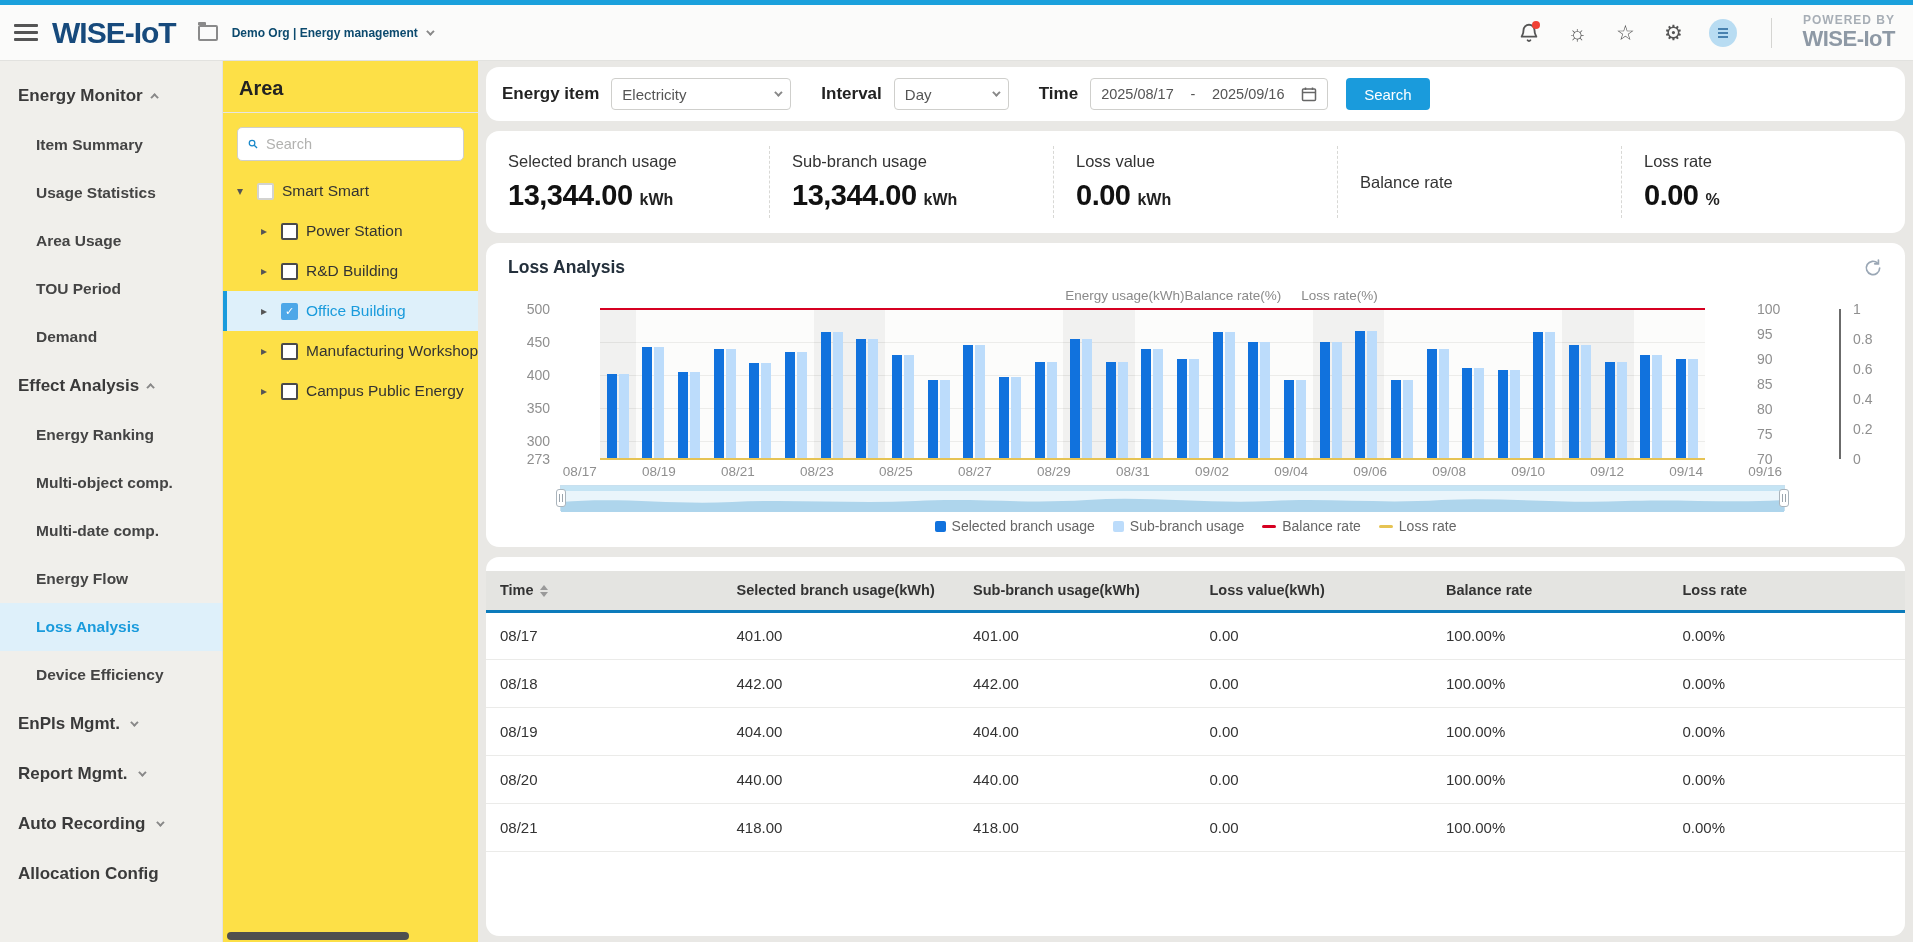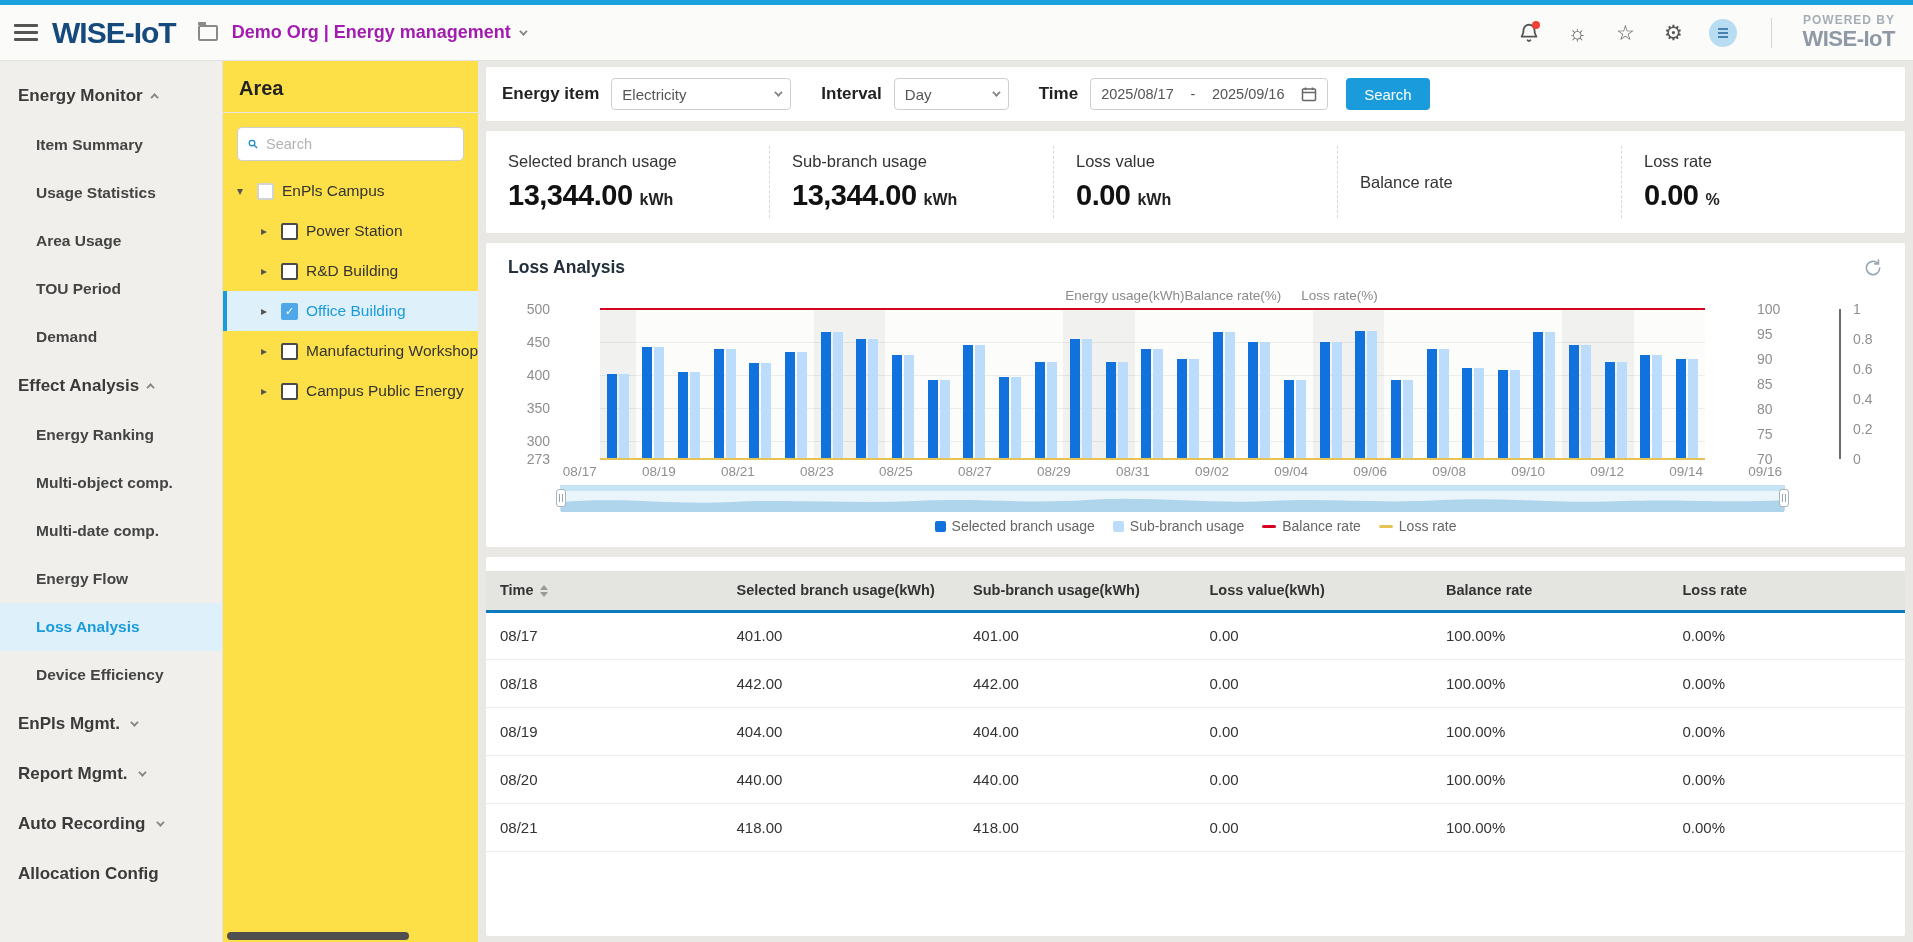--- a/index.html
+++ b/index.html
@@ -6,21 +6,21 @@
   html,body { width:1913px; height:942px; overflow:hidden; font-family:"Liberation Sans",sans-serif; background:#e9e8e5; }
 
   
   .topstrip { height:5px; background:#1aa0dc; }
   .topbar { height:56px; background:#fbfbfa; border-bottom:1px solid #e2e2df; display:flex; align-items:center; padding:0 18px 0 14px; gap:14px; }
   .hamburger { width:24px; display:flex; flex-direction:column; gap:4px; cursor:pointer; }
   .hamburger span { height:3px; background:#555; border-radius:1px; }
   .logo { font-size:30px; font-weight:800; color:#174a7c; letter-spacing:-1px; margin-right:8px; }
   .folder-ic { width:20px; height:16px; border:2px solid #8a8a8a; border-radius:2px; position:relative; }
   .folder-ic::before { content:""; position:absolute; top:-5px; left:-2px; width:8px; height:3px; background:#8a8a8a; border-radius:1px 1px 0 0; }
-  .breadcrumb { display:flex; align-items:center; gap:8px; color:#a21caf; font-size:18px; font-weight:700; cursor:pointer; }
+  .breadcrumb { display:flex; align-items:center; gap:8px; color:#0c4a6e; font-size:12px; font-weight:700; cursor:pointer; }
   .chev { display:inline-block; width:8px; height:8px; border-right:2px solid #888; border-bottom:2px solid #888; }
   .chev.down { transform:rotate(45deg) translateY(-2px); }
   .chev.up { transform:rotate(-135deg) translateY(-2px); }
   .chev.sm { width:6px; height:6px; }
   .top-spacer { flex:1; }
   .top-icons { display:flex; align-items:center; gap:24px; }
   .tic { position:relative; width:24px; height:24px; display:flex; align-items:center; justify-content:center; color:#555; cursor:pointer; }
   .tic svg { display:block; }
   .tic .uni { font-size:21px; color:#555; }
   .bell-dot { position:absolute; top:0; right:1px; width:8px; height:8px; border-radius:50%; background:#f04134; }
@@ -48,21 +48,21 @@
   .tree-row.lvl1 { padding-left:38px; }
   .tree-row.selected { background:#def0fa; border-left:4px solid #1a9bdc; color:#1a9bdc; }
   .tree-row.selected.lvl1 { padding-left:34px; }
   .tree-arrow { color:#555; font-size:12px; width:12px; flex:none; }
   .cb { width:17px; height:17px; border:2px solid #4a4a4a; border-radius:2px; background:#fff; flex:none; display:flex; align-items:center; justify-content:center; font-size:11px; color:#fff; }
   .cb.muted { border-color:#d3d3d0; }
   .cb.checked { background:#4da7e8; border-color:#4da7e8; }
   .hscroll { position:absolute; bottom:2px; left:4px; width:182px; height:8px; border-radius:4px; background:#4f4f4f; cursor:pointer; }
 
   main { flex:1; padding:6px 8px; display:flex; flex-direction:column; gap:10px; overflow:hidden; }
-  .card { background:#fff; border-radius:2px; }
+  .card { background:#fff; border-radius:13px; }
 
   
   .filterbar { height:54px; display:flex; align-items:center; gap:12px; padding:0 16px; flex:none; }
   .flabel { font-size:17px; font-weight:700; color:#222; }
   .select { height:32px; border:1px solid #cfcfcc; border-radius:4px; display:flex; align-items:center; justify-content:space-between; padding:0 10px; font-size:15px; color:#555; cursor:pointer; background:#fff; }
   .select.energy { width:180px; margin-right:18px; }
   .select.interval { width:115px; margin-right:18px;text-align:center; }
   .datebox { width:238px; height:32px; border:1px solid #cfcfcc; border-radius:4px; display:flex; align-items:center; justify-content:space-between; padding:0 10px; font-size:14.5px; color:#555; cursor:pointer; }
   .btn-search { height:32px; padding:0 18px; background:#1a9bdc; color:#fff; border:none; border-radius:4px; font-size:15px; cursor:pointer; margin-left:6px; }
 
@@ -221,21 +221,21 @@
       <svg width="16" height="16" viewBox="0 0 16 16" fill="none" stroke="#1787c9" stroke-width="2">
           <circle cx="6.5" cy="6.5" r="4.5"></circle>
           <line x1="10" y1="10" x2="14.5" y2="14.5"></line>
         </svg>
       <input placeholder="Search" style="">
     </div>
     <div class="tree" id="tree">
         <div class="tree-row lvl0">
           <span class="tree-arrow">▾</span>
           <span class="cb muted"></span>
-          <span class="tree-label">EnPls Campus</span>
+          <span class="tree-label">Smart Smart</span>
         </div>
         <div class="tree-row lvl1">
           <span class="tree-arrow">▸</span>
           <span class="cb"></span>
           <span class="tree-label">Power Station</span>
         </div>
         <div class="tree-row lvl1">
           <span class="tree-arrow">▸</span>
           <span class="cb"></span>
           <span class="tree-label">R&amp;D Building</span>

